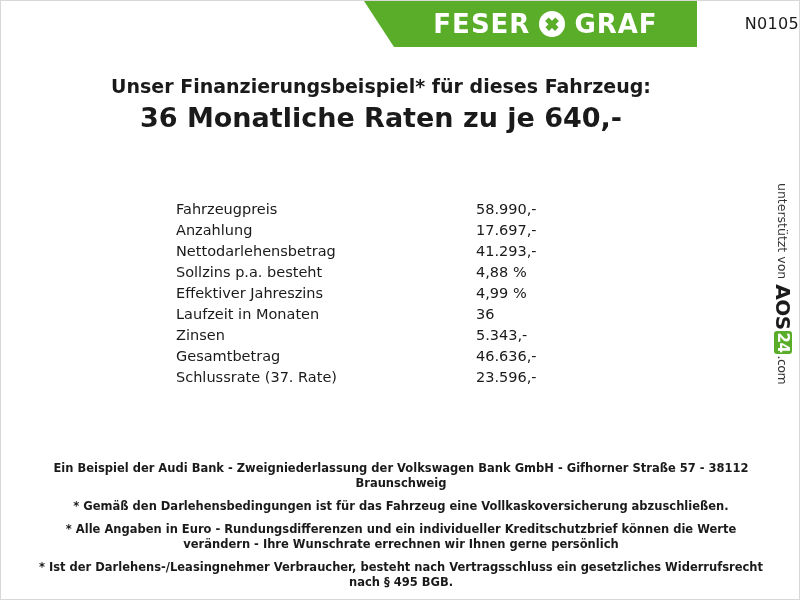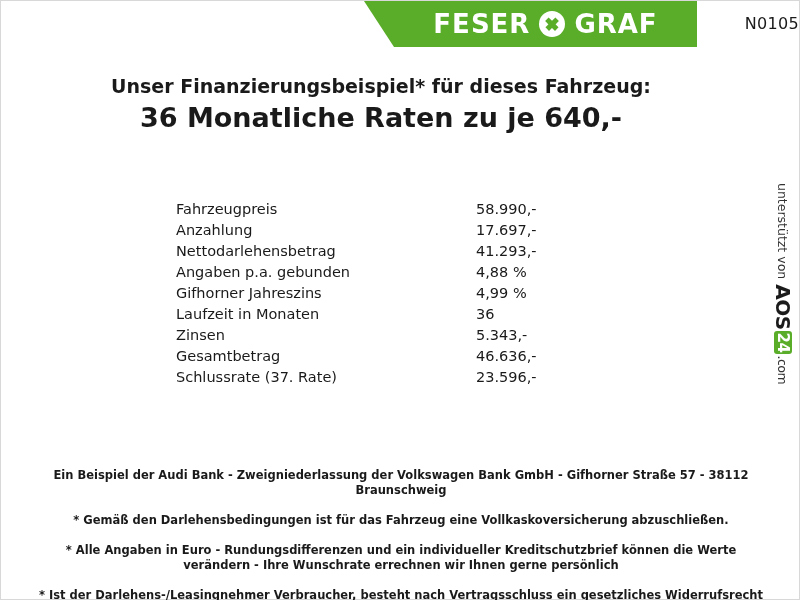--- a/index.html
+++ b/index.html
@@ -180,21 +180,21 @@
 
   
   .footnotes {
     position: absolute;
     top: 452px;
     left: 30px;
     width: 740px;
     text-align: center;
   }
   .footnotes p {
-    margin: 15px 0 6px 0;
+    margin: 8px 0 6px 0;
     font-size: 11.5px;
     font-weight: bold;
     line-height: 15px;
     color: #1a1a1a;
   }
 </style>
 </head>
 <body>
 
 <div class="page">
@@ -223,25 +223,25 @@
       </tr>
       <tr>
         <td class="label">Anzahlung</td>
         <td class="value">17.697,-</td>
       </tr>
       <tr>
         <td class="label">Nettodarlehensbetrag</td>
         <td class="value">41.293,-</td>
       </tr>
       <tr>
-        <td class="label">Angaben p.a. gebunden</td>
+        <td class="label">Sollzins p.a. besteht</td>
         <td class="value">4,88 %</td>
       </tr>
       <tr>
-        <td class="label">Gifhorner Jahreszins</td>
+        <td class="label">Effektiver Jahreszins</td>
         <td class="value">4,99 %</td>
       </tr>
       <tr>
         <td class="label">Laufzeit in Monaten</td>
         <td class="value">36</td>
       </tr>
       <tr>
         <td class="label">Zinsen</td>
         <td class="value">5.343,-</td>
       </tr>

